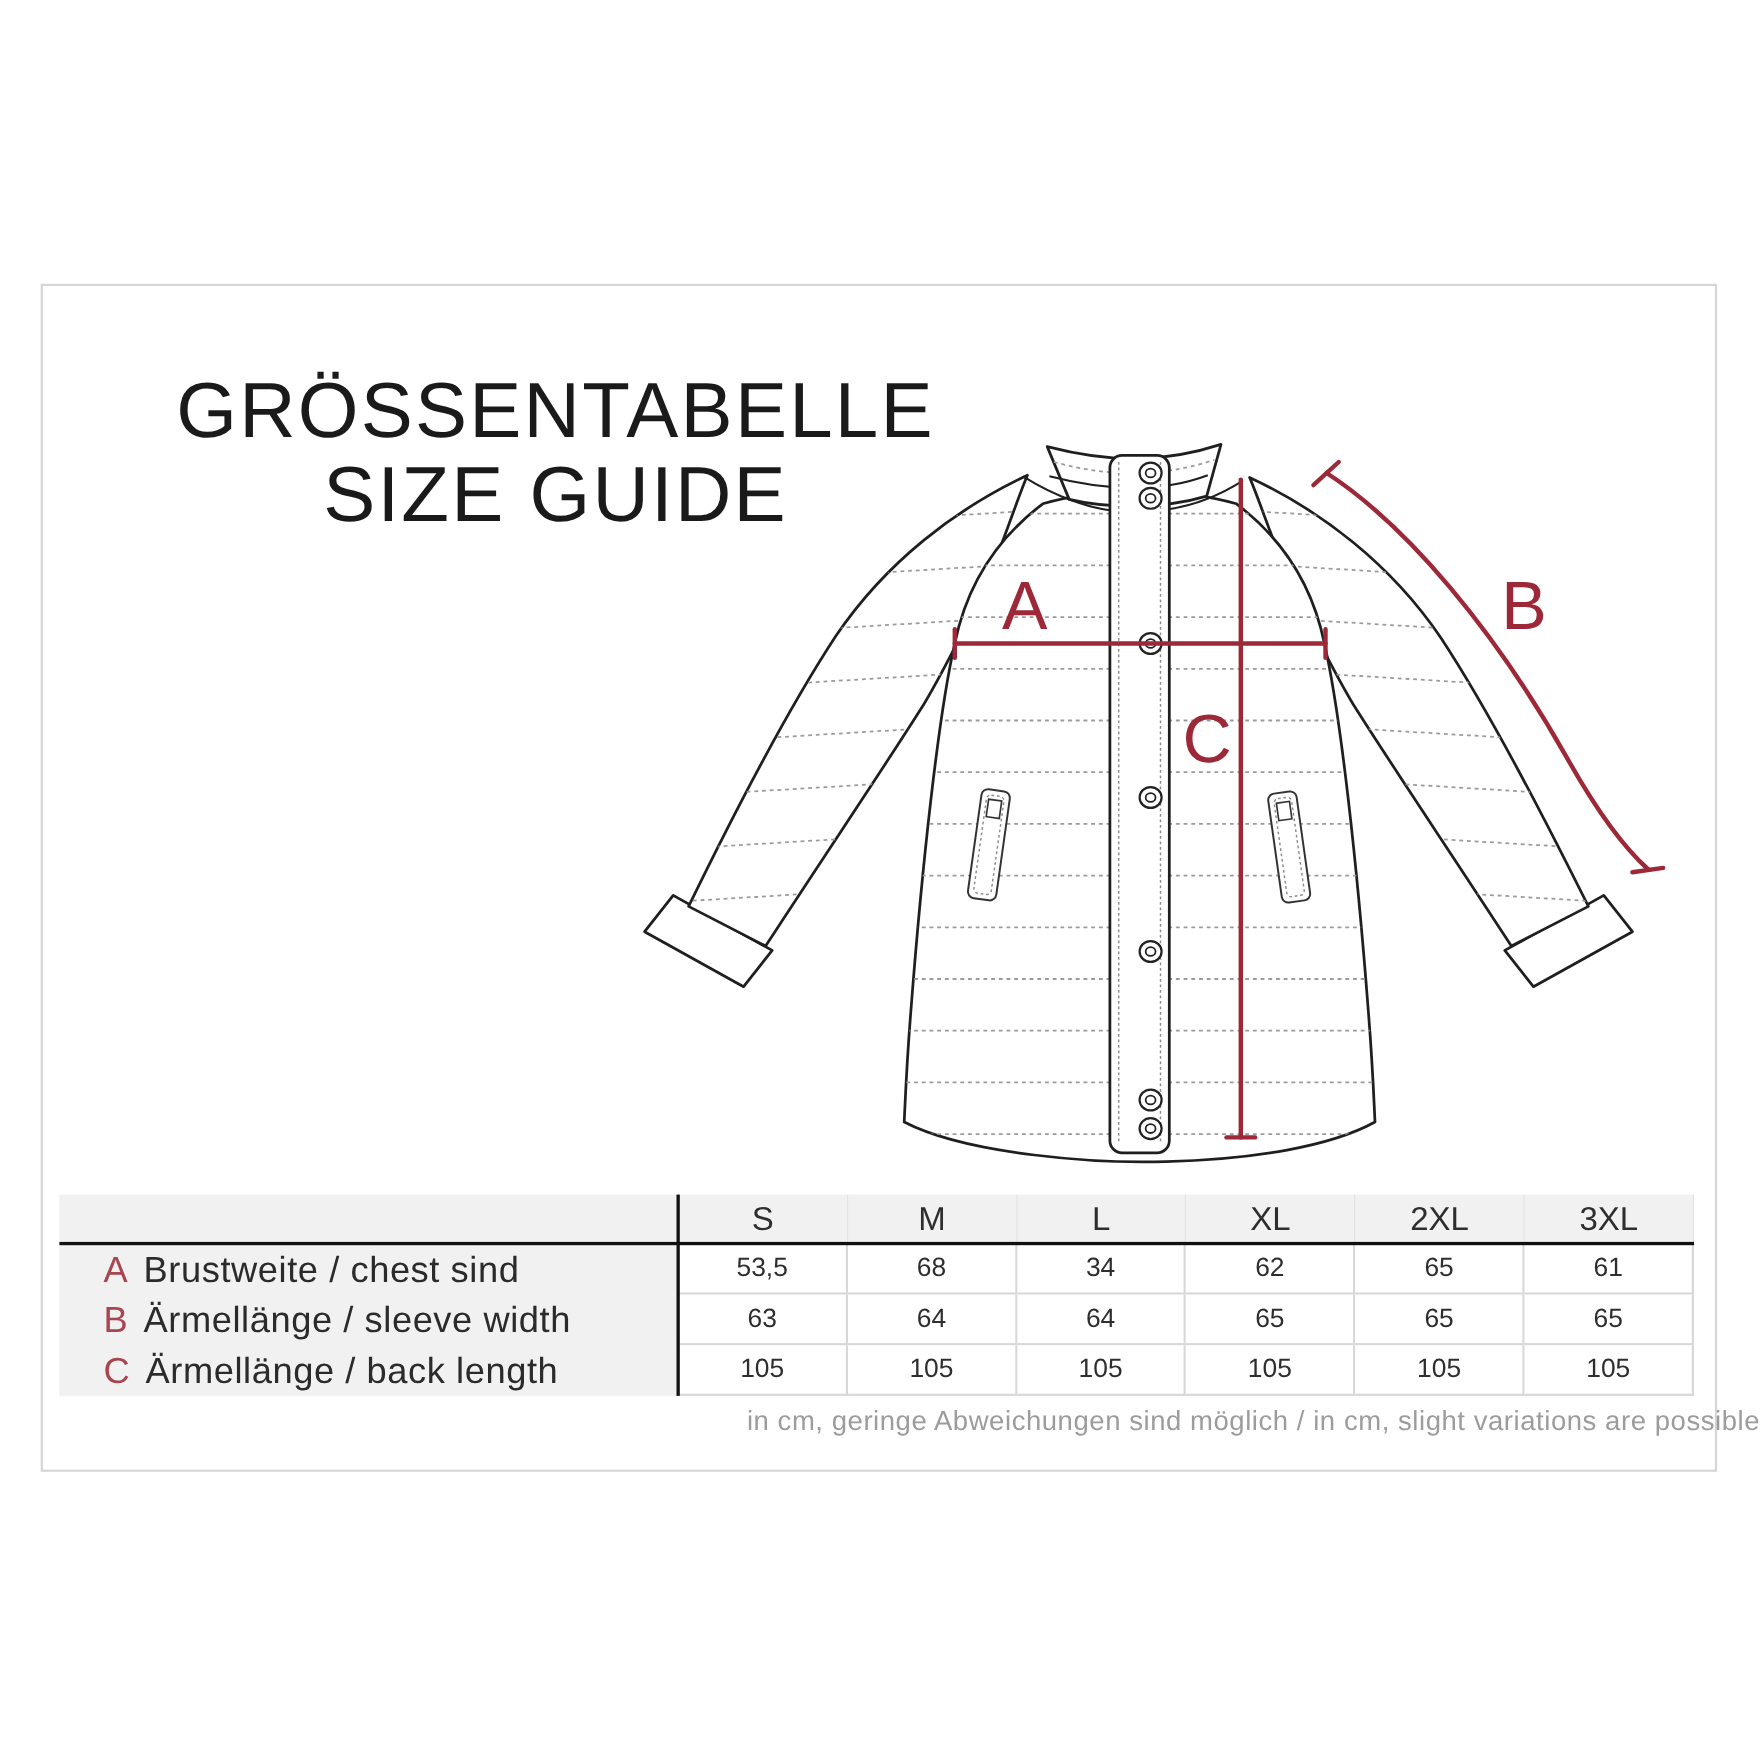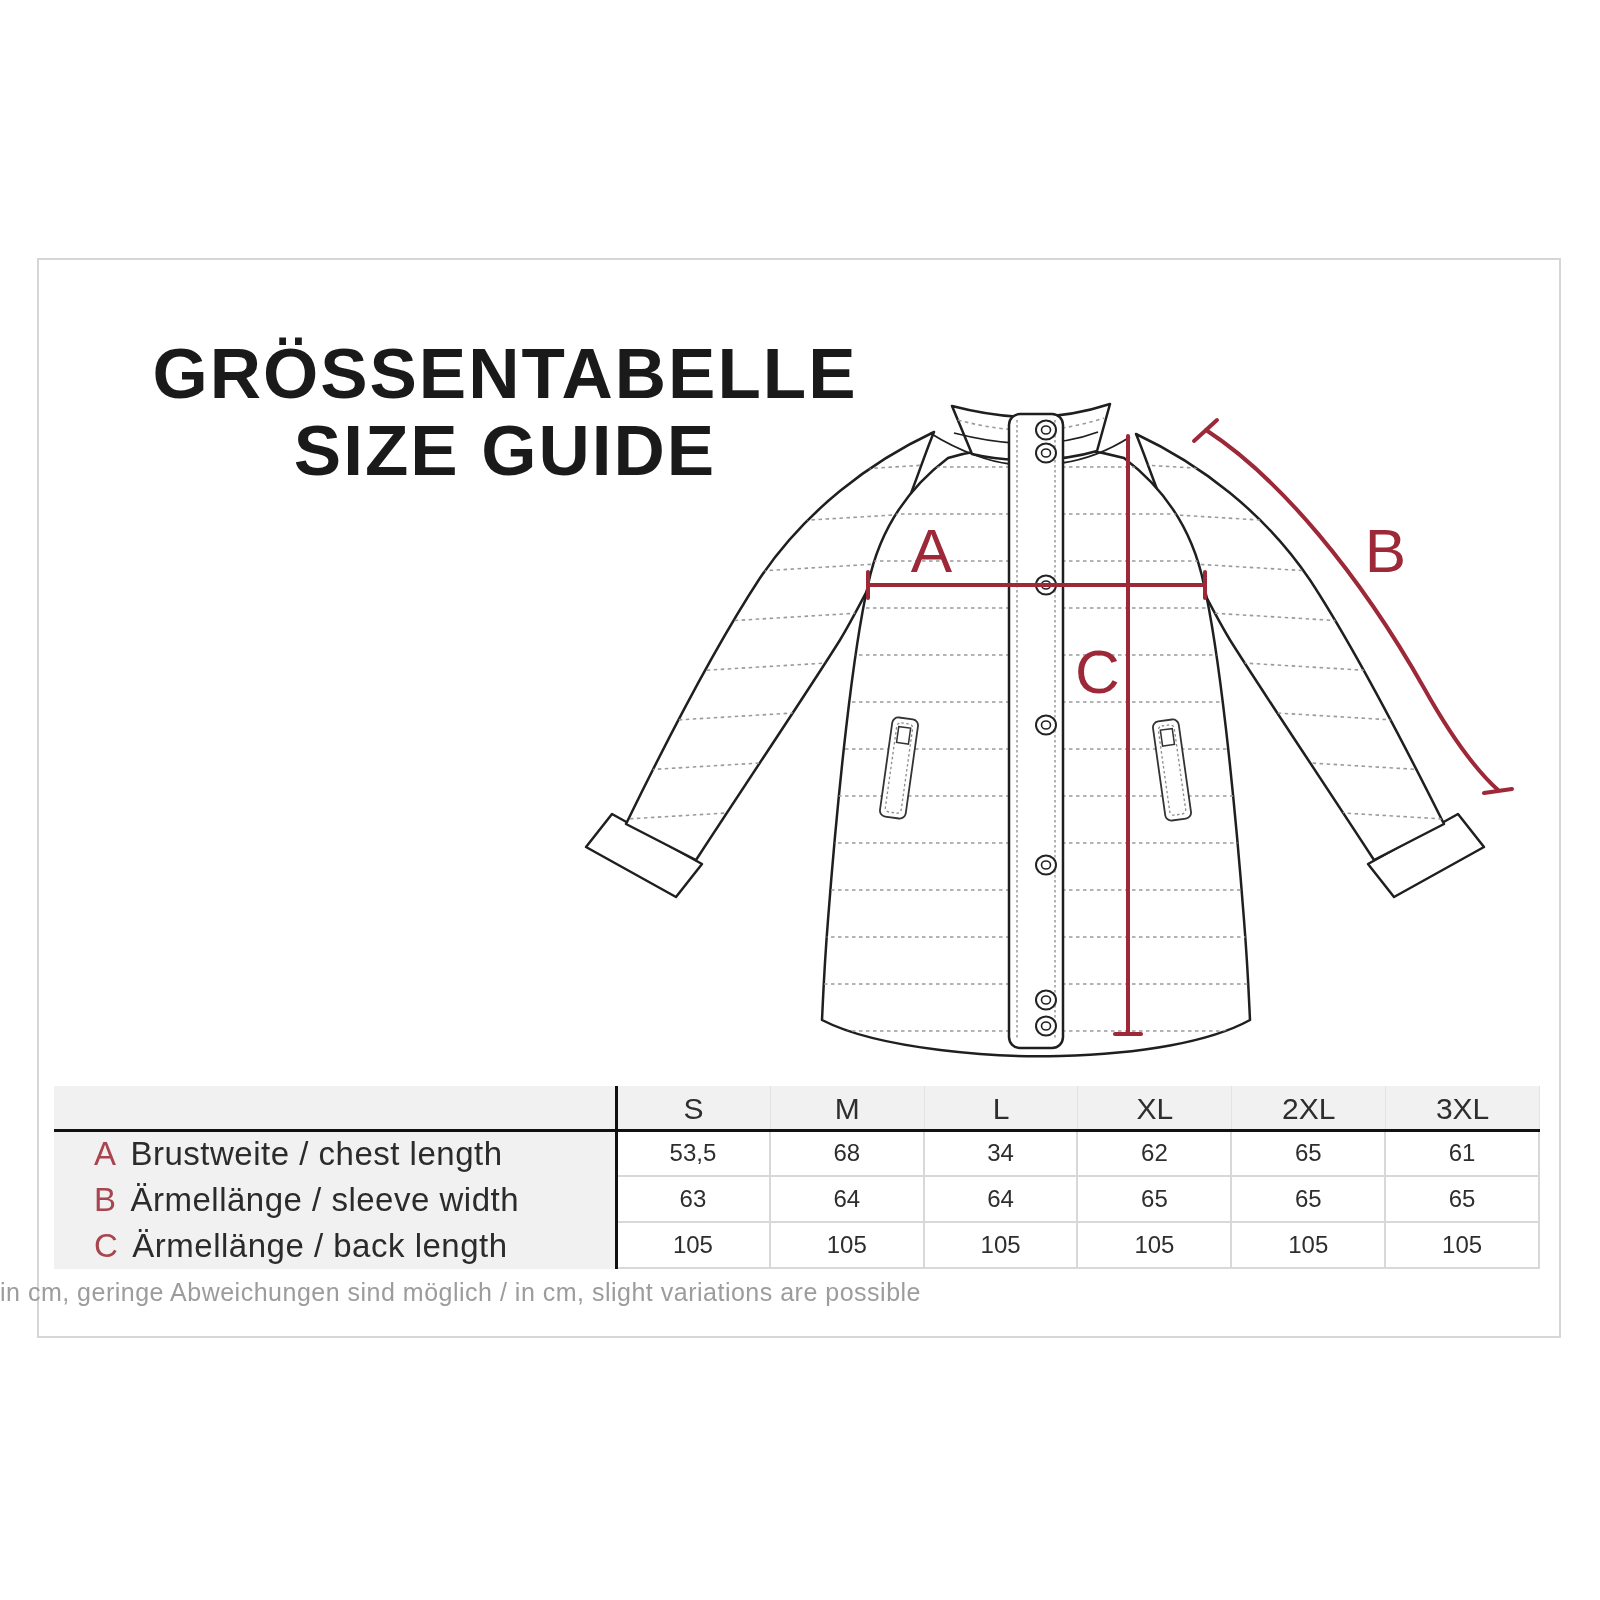--- a/index.html
+++ b/index.html
@@ -17,21 +17,21 @@
   body{
     width:1600px;height:1600px;position:relative;background:#ffffff;
     font-family:"Liberation Sans", sans-serif;overflow:hidden;
   }
   .panel{
     position:absolute;left:37px;top:258px;width:1520px;height:1076px;
     border:2px solid var(--panel_border);background:#ffffff;
   }
   .title{
     position:absolute;left:140px;top:336px;width:730px;
-    text-align:center;color:#1a1a1a;font-weight:700;
+    text-align:center;color:#1a1a1a;font-weight:400;
     font-size:71px;line-height:1.08;letter-spacing:2px;white-space:nowrap;
   }
   svg.diagram{position:absolute;left:0;top:0;width:1600px;height:1600px;}
   .outline{fill:#ffffff;stroke:var(--outline);stroke-width:2.5;stroke-linejoin:round;}
   .thin{fill:none;stroke:var(--outline);stroke-width:1.8;}
   .quilt{stroke:var(--quilt);stroke-width:1.6;stroke-dasharray:3.5 3.5;fill:none;}
   .stitch{stroke:#8a8a8a;stroke-width:1.3;stroke-dasharray:2.5 2.5;fill:none;}
   .btn-o{fill:#ffffff;stroke:#222;stroke-width:2;}
   .btn-i{fill:#ffffff;stroke:#222;stroke-width:1.6;}
   .red{stroke:var(--annotation_red);stroke-width:4;fill:none;stroke-linecap:round;}
@@ -57,21 +57,21 @@
     background:#ffffff;border-right:2px solid var(--grid_line);
     border-bottom:2px solid var(--grid_line);font-size:24px;
   }
   .thickline-h{
     position:absolute;left:54px;top:1129px;width:1486px;height:3px;background:#111;z-index:3;
   }
   .thickline-v{
     position:absolute;left:615px;top:1086px;width:3px;height:183px;background:#111;z-index:3;
   }
   .footnote{
-    position:absolute;left:0;top:1278px;width:1600px;text-align:left;
+    position:absolute;left:0;top:1278px;width:1600px;text-align:right;
     font-size:25px;color:var(--footnote_gray);letter-spacing:0.5px;
   }
 </style>
 </head>
 <body>
 
 <div class="panel"></div>
 
 <div class="title">
   <div>GRÖSSENTABELLE</div>
@@ -223,21 +223,21 @@
   <div class="cell hcell"></div>
   <div class="cell hcell">S</div>
   <div class="cell hcell">M</div>
   <div class="cell hcell">L</div>
   <div class="cell hcell">XL</div>
   <div class="cell hcell">2XL</div>
   <div class="cell hcell">3XL</div>
 
   <div class="cell labelcell">
     <span class="rl">A</span>
-    <span>Brustweite / chest length</span>
+    <span>Brustweite / chest sind</span>
   </div>
   <div class="cell vcell">53,5</div>
   <div class="cell vcell">68</div>
   <div class="cell vcell">34</div>
   <div class="cell vcell">62</div>
   <div class="cell vcell">65</div>
   <div class="cell vcell">61</div>
 
   <div class="cell labelcell">
     <span class="rl">B</span>

